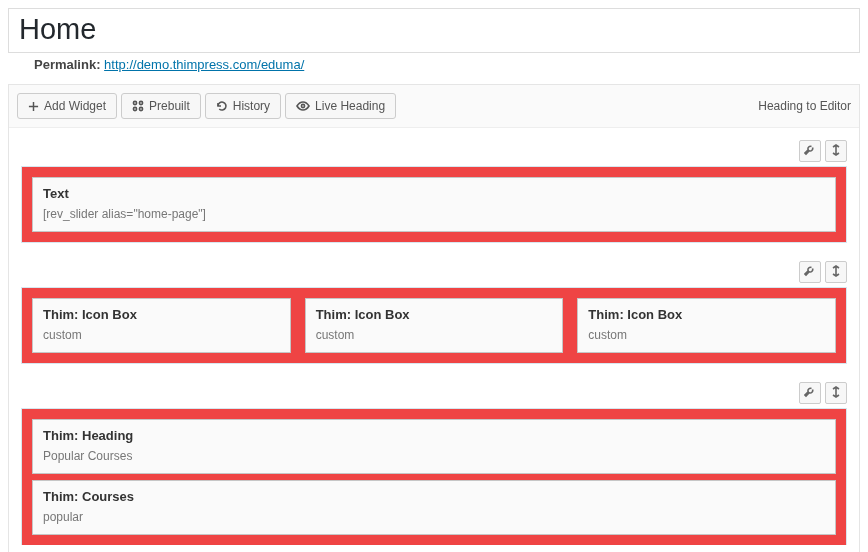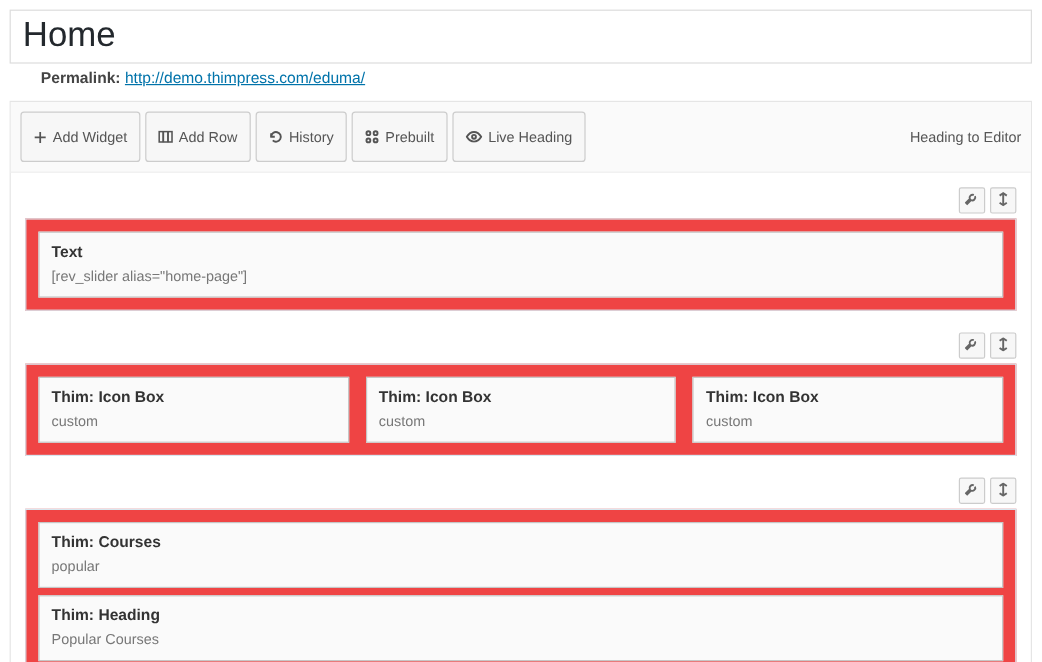--- a/index.html
+++ b/index.html
@@ -51,21 +51,21 @@
     display: inline-flex;
     align-items: center;
     gap: 5px;
     border: 1px solid #ccc;
     background: #f7f7f7;
     color: #555;
     font-size: 12px;
     padding: 4px 10px;
     border-radius: 3px;
     cursor: pointer;
-    height: 42px;
+    height: 26px;
   }
   .btn .icon { display: inline-flex; }
   .switch-link {
     font-size: 12px;
     color: #555;
     cursor: pointer;
   }
 
   .canvas {
     padding: 12px;
@@ -137,49 +137,40 @@
     <button class="btn">
       <span class="icon">
         <svg width="11" height="11" viewBox="0 0 12 12">
             <path d="M6 1v10M1 6h10"></path>
           </svg>
       </span>
       <span>Add Widget</span>
     </button>
     <button class="btn">
       <span class="icon">
-        <svg width="12" height="10" viewBox="0 0 12 10">
-            <rect x="0.5" y="0.5" width="11" height="9"></rect>
-            <path d="M4 0.5v9M8 0.5v9"></path>
-          </svg>
-      </span>
-      <span>Add Row</span>
-    </button>
-    <button class="btn">
-      <span class="icon">
-        <svg width="12" height="12" viewBox="0 0 12 12">
-            <path d="M2 6a4 4 0 1 1 1.3 3"></path>
-            <path d="M2 3v3h3"></path>
-          </svg>
-      </span>
-      <span>History</span>
-    </button>
-    <button class="btn">
-      <span class="icon">
         <svg width="12" height="12" viewBox="0 0 12 12">
             <circle cx="3" cy="3" r="1.6"></circle>
             <circle cx="9" cy="3" r="1.6"></circle>
             <circle cx="3" cy="9" r="1.6"></circle>
             <circle cx="9" cy="9" r="1.6"></circle>
           </svg>
       </span>
       <span>Prebuilt</span>
     </button>
     <button class="btn">
       <span class="icon">
+        <svg width="12" height="12" viewBox="0 0 12 12">
+            <path d="M2 6a4 4 0 1 1 1.3 3"></path>
+            <path d="M2 3v3h3"></path>
+          </svg>
+      </span>
+      <span>History</span>
+    </button>
+    <button class="btn">
+      <span class="icon">
         <svg width="14" height="10" viewBox="0 0 14 10">
             <path d="M1 5c2-3.2 4-4 6-4s4 .8 6 4c-2 3.2-4 4-6 4s-4-.8-6-4z"></path>
             <circle cx="7" cy="5" r="1.6"></circle>
           </svg>
       </span>
       <span>Live Heading</span>
     </button>
     <div class="spacer"></div>
     <span class="switch-link">Heading to Editor</span>
   </div>
@@ -265,25 +256,25 @@
           <span>
             <svg width="10" height="12" viewBox="0 0 10 12">
                 <path d="M5 1v10M2 3l3-2 3 2M2 9l3 2 3-2"></path>
               </svg>
           </span>
         </span>
       </div>
       <div class="row-body" style="border-bottom:none;">
         <div class="cell">
           <div class="widget">
+            <div class="wtitle">Thim: Heading</div>
+            <div class="wdesc">Popular Courses</div>
+          </div>
+          <div class="widget">
             <div class="wtitle">Thim: Courses</div>
             <div class="wdesc">popular</div>
           </div>
-          <div class="widget">
-            <div class="wtitle">Thim: Heading</div>
-            <div class="wdesc">Popular Courses</div>
-          </div>
         </div>
       </div>
     </div>
 
   </div>
 </div>
 
 </body></html>

